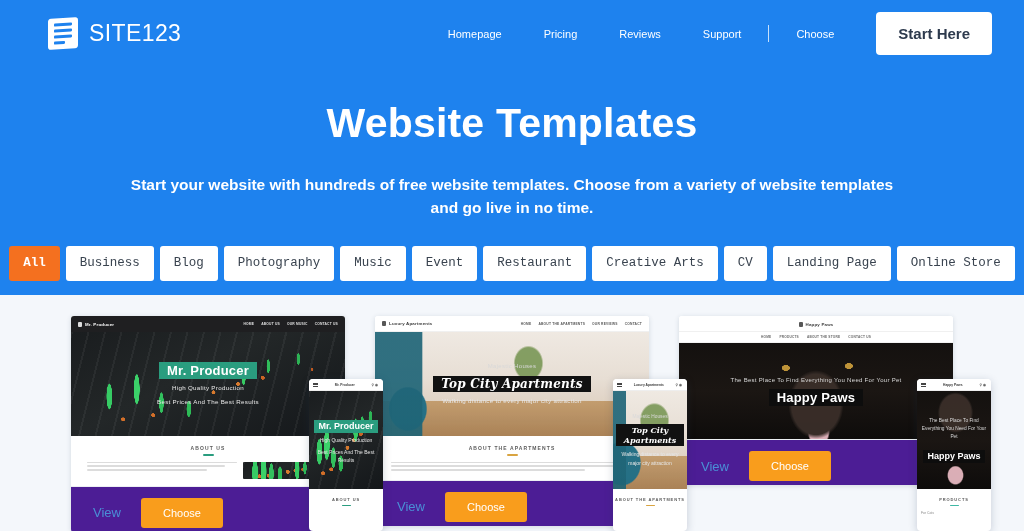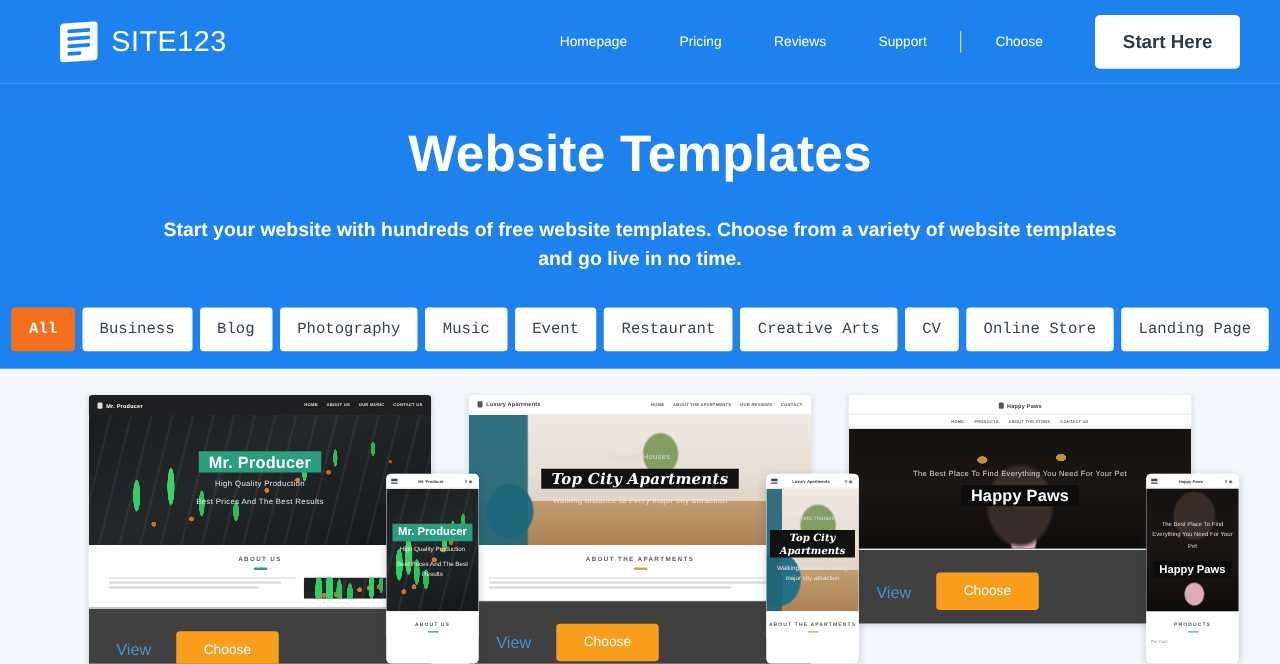--- a/index.html
+++ b/index.html
@@ -243,27 +243,27 @@
   .mock-about .txtcol { flex: 1; }
   .mock-about .ln {
     height: 1.6px; background: #dcdcdc; border-radius: 1px; margin-bottom: 2.2px;
   }
   .mock-about .ln:nth-child(2) { width: 92%; }
   .mock-about .ln:nth-child(3) { width: 80%; }
   .mock-about .imgcol { width: 86px; height: 17px; border-radius: 1px; }
 
   
   .card-actions {
-    background: #404040;
+    background: #4c1d95;
     border-top: 1px solid #eceff3;
     display: flex;
     align-items: center;
     padding: 7px 0 0 22px;
     gap: 20px;
-    height: 60px;
+    height: 46px;
   }
   .view-link {
     color: #4a8fd6;
     font-size: 13px;
     text-decoration: none;
     cursor: pointer;
   }
   .choose-btn {
     background: #f99d1c;
     color: #fff;
@@ -427,22 +427,22 @@
   <div class="filters">
     <button class="pill active">All</button>
     <button class="pill">Business</button>
     <button class="pill">Blog</button>
     <button class="pill">Photography</button>
     <button class="pill">Music</button>
     <button class="pill">Event</button>
     <button class="pill">Restaurant</button>
     <button class="pill">Creative Arts</button>
     <button class="pill">CV</button>
+    <button class="pill">Landing Page</button>
     <button class="pill">Online Store</button>
-    <button class="pill">Landing Page</button>
   </div>
 </section>
 
 <section class="templates">
 
   <article class="tpl">
     <div class="browser">
       <div class="mock-bar dark">
         <span class="logo-dot"></span>
         <span>Mr. Producer</span>

